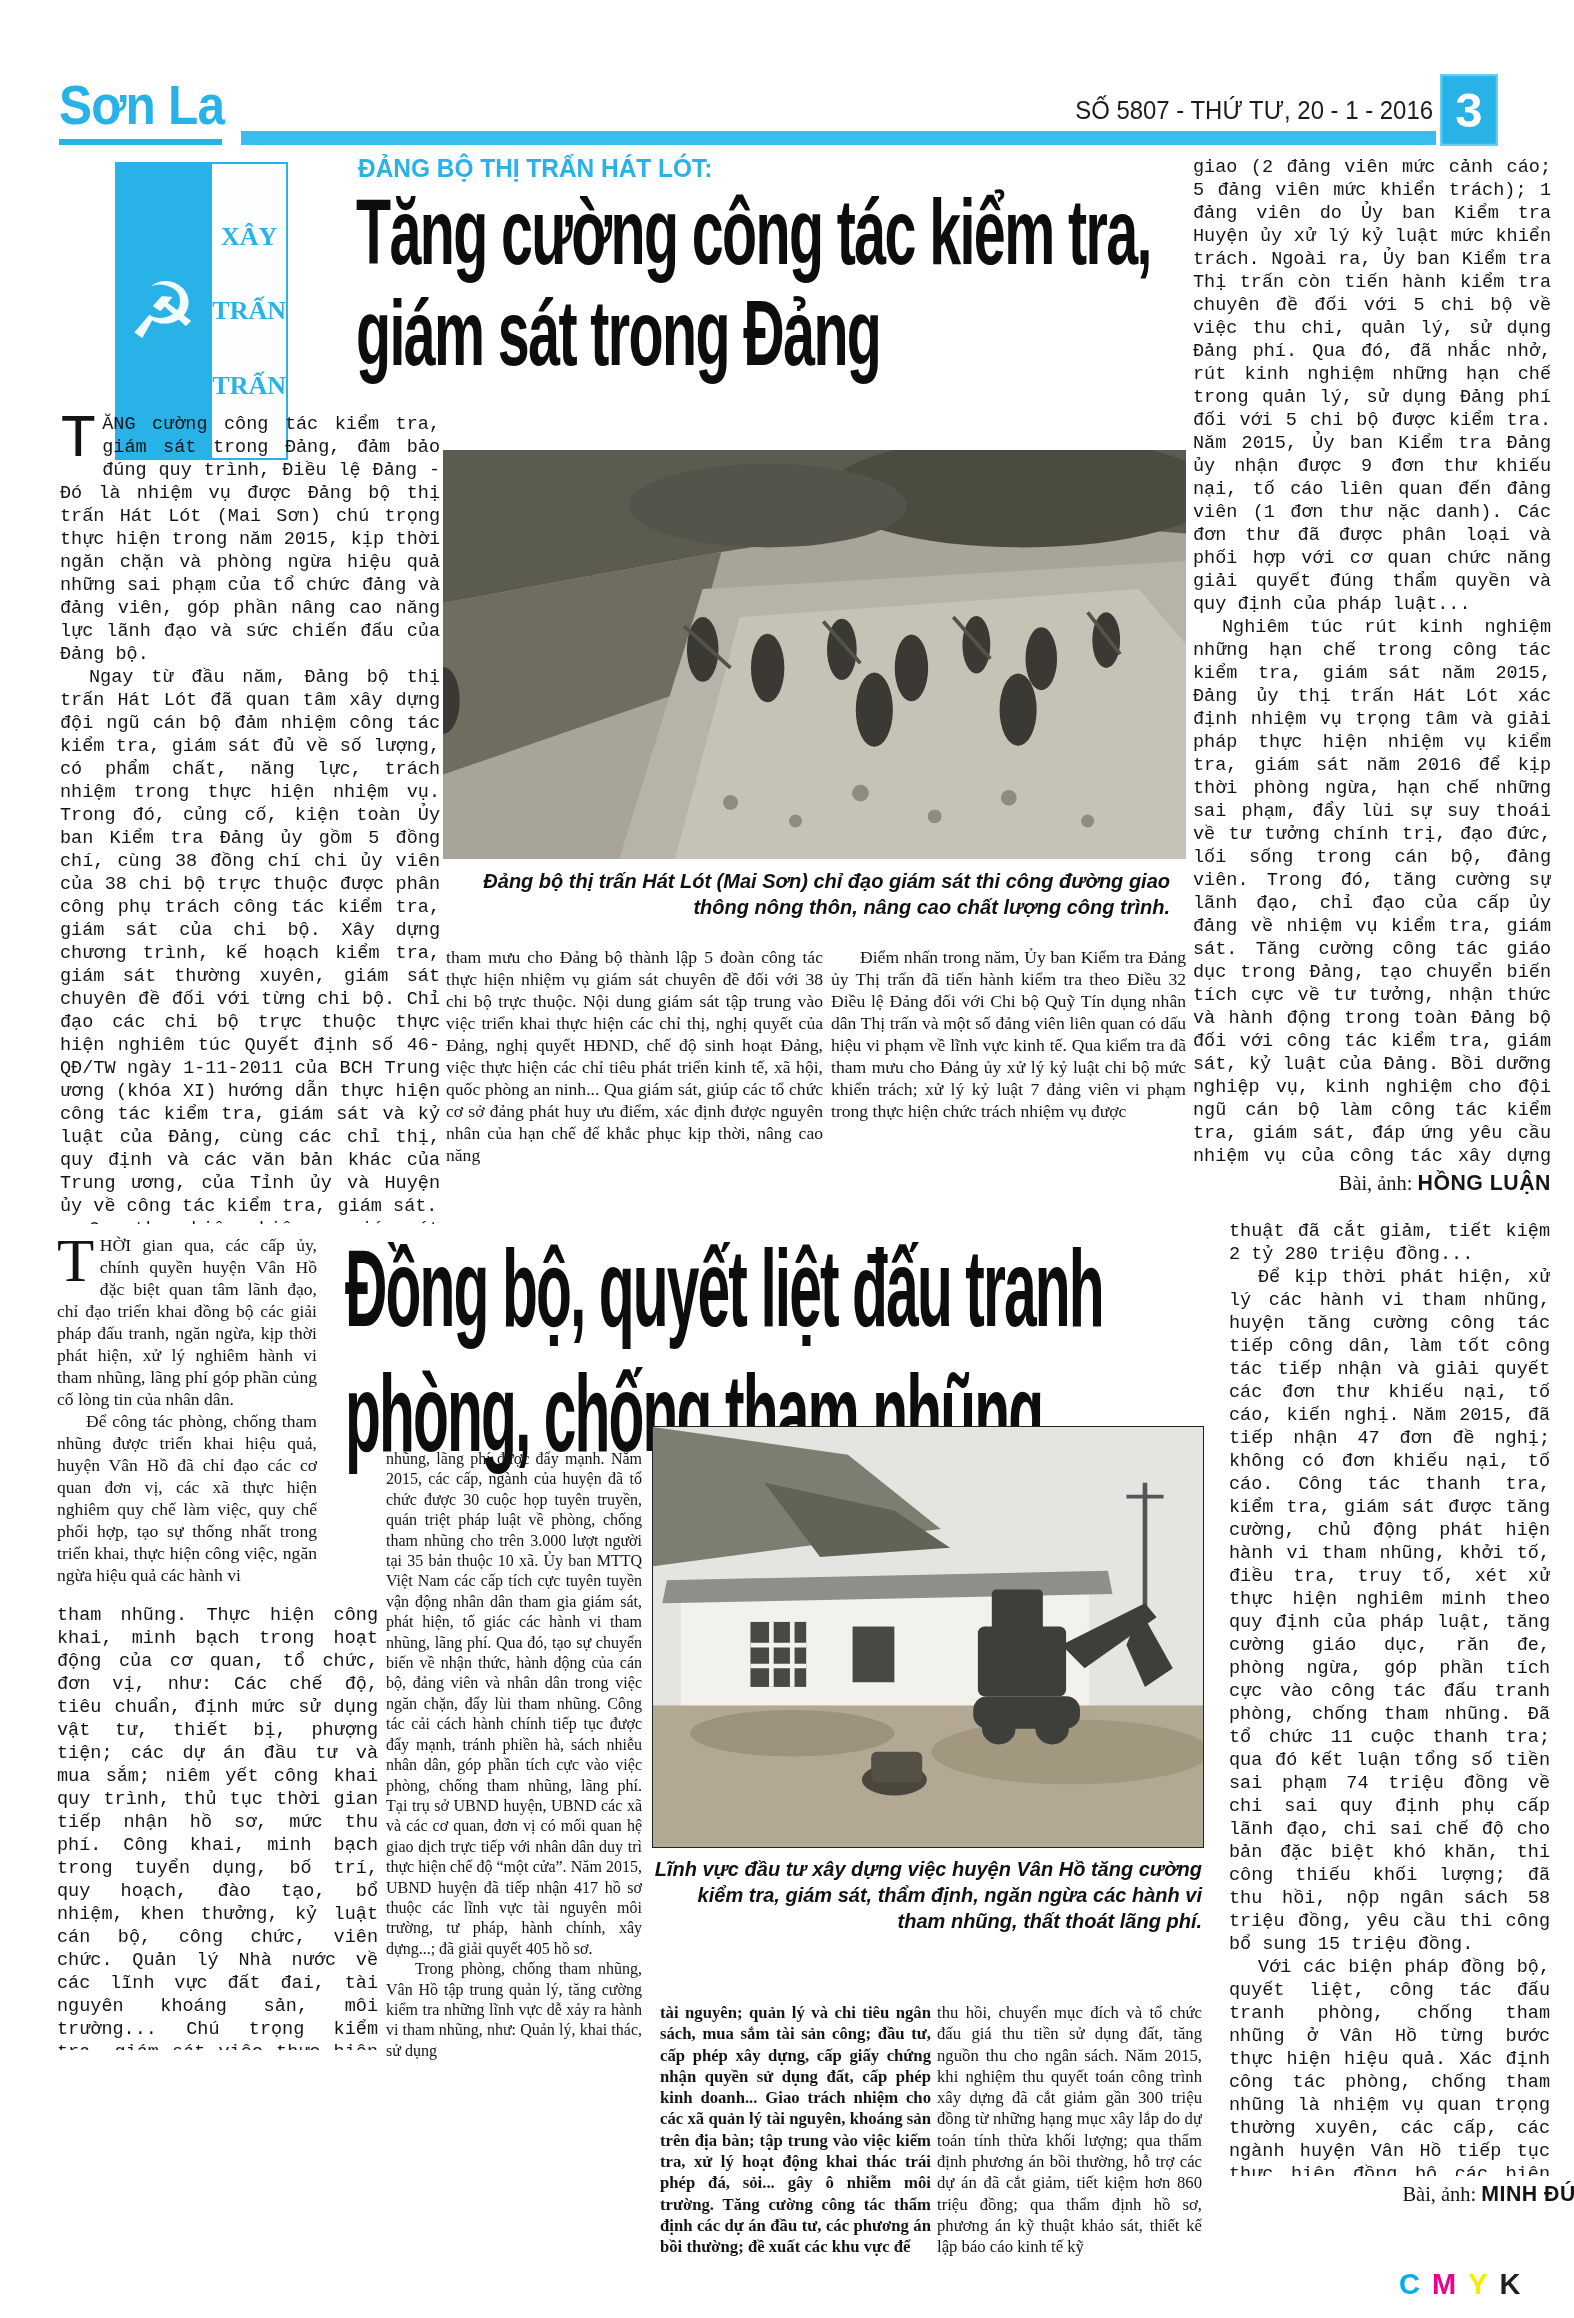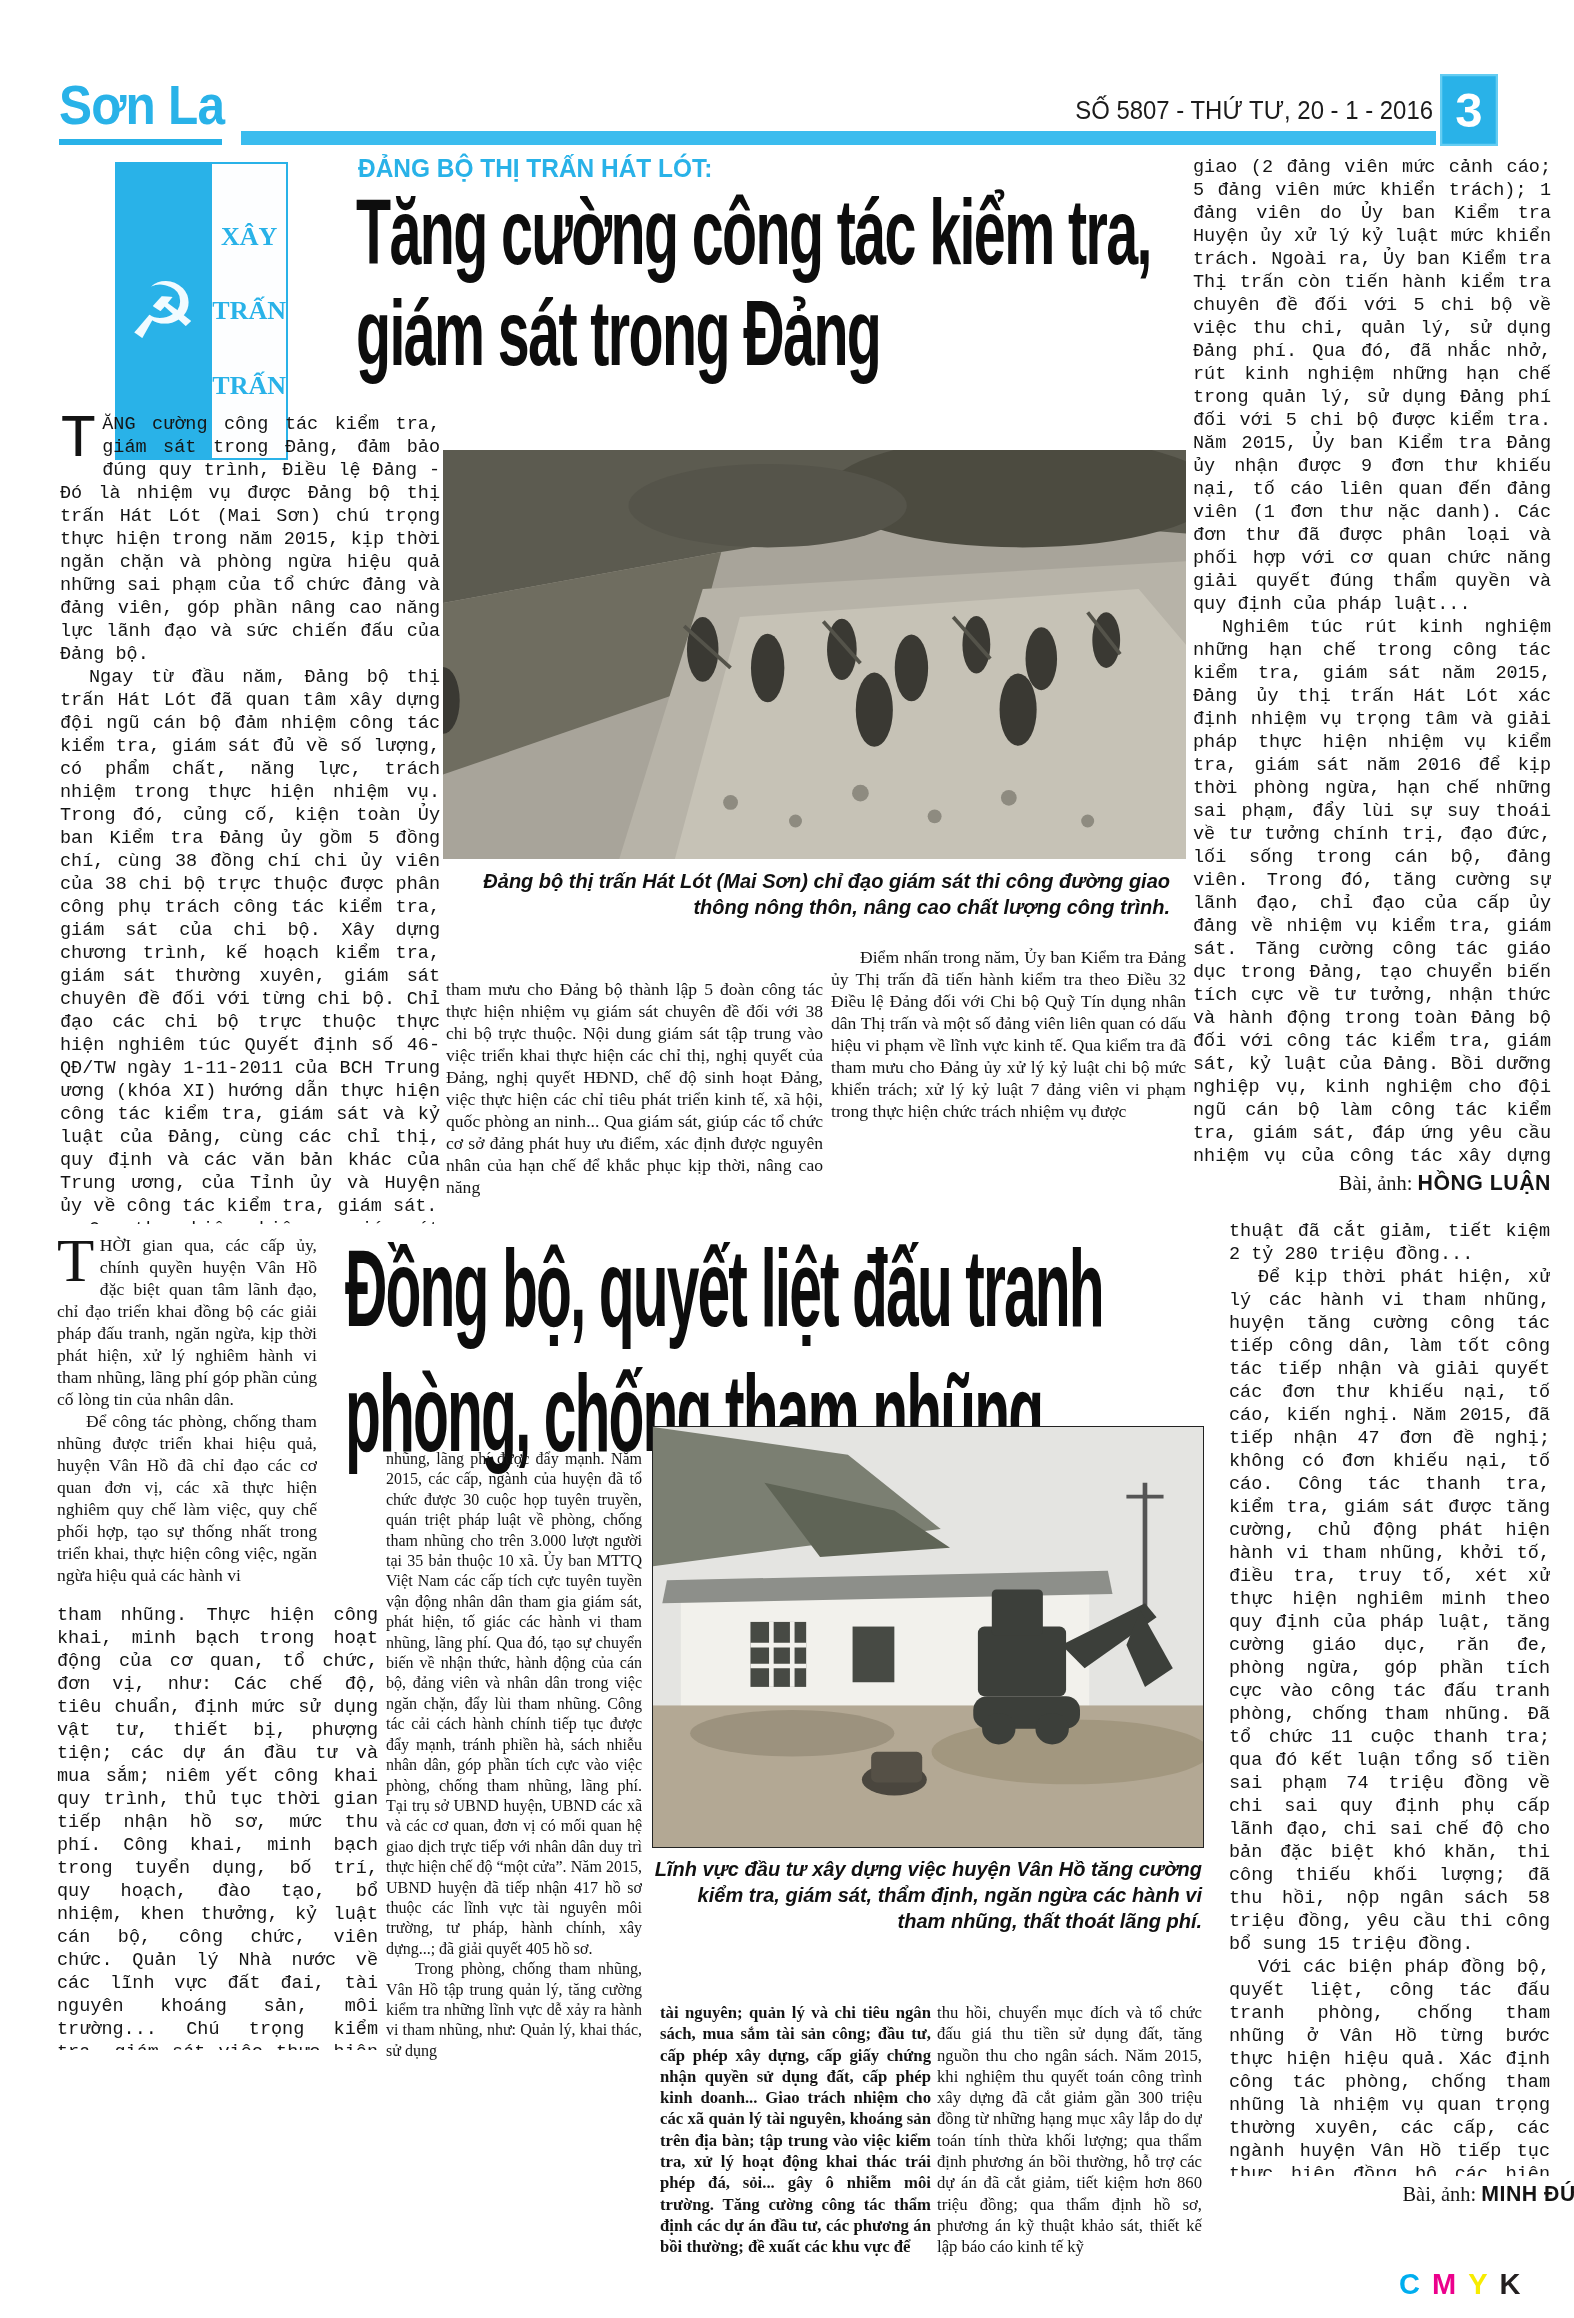--- a/index.html
+++ b/index.html
@@ -125,21 +125,21 @@
     </svg>
   </div>
   <div class="abs caption" style="left:444px;top:868px;width:726px;">Đảng bộ thị trấn Hát Lót (Mai Sơn) chỉ đạo giám sát thi công đường giao thông nông thôn, nâng cao chất lượng công trình.</div>
 
   <div class="abs col f40" style="left:60px;top:413px;width:380px;height:811px;">
     <p><span class="dropcap">T</span><span>ĂNG cường công tác kiểm tra, giám sát trong Đảng, đảm bảo đúng quy trình, Điều lệ Đảng - Đó là nhiệm vụ được Đảng bộ thị trấn Hát Lót (Mai Sơn) chú trọng thực hiện trong năm 2015, kịp thời ngăn chặn và phòng ngừa hiệu quả những sai phạm của tổ chức đảng và đảng viên, góp phần nâng cao năng lực lãnh đạo và sức chiến đấu của Đảng bộ.</span></p>
     <p class="ind">Ngay từ đầu năm, Đảng bộ thị trấn Hát Lót đã quan tâm xây dựng đội ngũ cán bộ đảm nhiệm công tác kiểm tra, giám sát đủ về số lượng, có phẩm chất, năng lực, trách nhiệm trong thực hiện nhiệm vụ. Trong đó, củng cố, kiện toàn Ủy ban Kiểm tra Đảng ủy gồm 5 đồng chí, cùng 38 đồng chí chi ủy viên của 38 chi bộ trực thuộc được phân công phụ trách công tác kiểm tra, giám sát của chi bộ. Xây dựng chương trình, kế hoạch kiểm tra, giám sát thường xuyên, giám sát chuyên đề đối với từng chi bộ. Chỉ đạo các chi bộ trực thuộc thực hiện nghiêm túc Quyết định số 46-QĐ/TW ngày 1-11-2011 của BCH Trung ương (khóa XI) hướng dẫn thực hiện công tác kiểm tra, giám sát và kỷ luật của Đảng, cùng các chỉ thị, quy định và các văn bản khác của Trung ương, của Tỉnh ủy và Huyện ủy về công tác kiểm tra, giám sát.</p>
     <p class="ind">Qua thực hiện nhiệm vụ giám sát thường xuyên, đã phát hiện những vướng mắc hoặc sai sót khi mới phát sinh, giúp các chi bộ chấn chỉnh kịp thời hạn chế, khuyết điểm. Trong năm Ủy ban Kiểm tra Đảng ủy đã</p>
   </div>
 
-  <div class="abs col f38" style="left:446px;top:946px;width:377px;height:273px;margin-top:32px;">
+  <div class="abs col f38" style="left:446px;top:946px;width:377px;height:273px;">
     <p>tham mưu cho Đảng bộ thành lập 5 đoàn công tác thực hiện nhiệm vụ giám sát chuyên đề đối với 38 chi bộ trực thuộc. Nội dung giám sát tập trung vào việc triển khai thực hiện các chỉ thị, nghị quyết của Đảng, nghị quyết HĐND, chế độ sinh hoạt Đảng, việc thực hiện các chỉ tiêu phát triển kinh tế, xã hội, quốc phòng an ninh... Qua giám sát, giúp các tổ chức cơ sở đảng phát huy ưu điểm, xác định được nguyên nhân của hạn chế để khắc phục kịp thời, nâng cao năng</p>
   </div>
 
   <div class="abs col f38" style="left:831px;top:946px;width:355px;height:273px;">
     <p class="ind">Điểm nhấn trong năm, Ủy ban Kiểm tra Đảng ủy Thị trấn đã tiến hành kiểm tra theo Điều 32 Điều lệ Đảng đối với Chi bộ Quỹ Tín dụng nhân dân Thị trấn và một số đảng viên liên quan có dấu hiệu vi phạm về lĩnh vực kinh tế. Qua kiểm tra đã tham mưu cho Đảng ủy xử lý kỷ luật chi bộ mức khiển trách; xử lý kỷ luật 7 đảng viên vi phạm trong thực hiện chức trách nhiệm vụ được</p>
   </div>
 
   <div class="abs col f40" style="left:1193px;top:156px;width:358px;height:1011px;">
     <p>giao (2 đảng viên mức cảnh cáo; 5 đảng viên mức khiển trách); 1 đảng viên do Ủy ban Kiểm tra Huyện ủy xử lý kỷ luật mức khiển trách. Ngoài ra, Ủy ban Kiểm tra Thị trấn còn tiến hành kiểm tra chuyên đề đối với 5 chi bộ về việc thu chi, quản lý, sử dụng Đảng phí. Qua đó, đã nhắc nhở, rút kinh nghiệm những hạn chế trong quản lý, sử dụng Đảng phí đối với 5 chi bộ được kiểm tra. Năm 2015, Ủy ban Kiểm tra Đảng ủy nhận được 9 đơn thư khiếu nại, tố cáo liên quan đến đảng viên (1 đơn thư nặc danh). Các đơn thư đã được phân loại và phối hợp với cơ quan chức năng giải quyết đúng thẩm quyền và quy định của pháp luật...</p>
     <p class="ind">Nghiêm túc rút kinh nghiệm những hạn chế trong công tác kiểm tra, giám sát năm 2015, Đảng ủy thị trấn Hát Lót xác định nhiệm vụ trọng tâm và giải pháp thực hiện nhiệm vụ kiểm tra, giám sát năm 2016 để kịp thời phòng ngừa, hạn chế những sai phạm, đẩy lùi sự suy thoái về tư tưởng chính trị, đạo đức, lối sống trong cán bộ, đảng viên. Trong đó, tăng cường sự lãnh đạo, chỉ đạo của cấp ủy đảng về nhiệm vụ kiểm tra, giám sát. Tăng cường công tác giáo dục trong Đảng, tạo chuyển biến tích cực về tư tưởng, nhận thức và hành động trong toàn Đảng bộ đối với công tác kiểm tra, giám sát, kỷ luật của Đảng. Bồi dưỡng nghiệp vụ, kinh nghiệm cho đội ngũ cán bộ làm công tác kiểm tra, giám sát, đáp ứng yêu cầu nhiệm vụ của công tác xây dựng Đảng. Xây dựng quy chế phối hợp chặt chẽ với các ban, đoàn thể trên địa bàn để nâng cao chất lượng công tác kiểm tra, giám sát; chủ động phát hiện mâu thuẫn, dấu hiệu vi phạm của tổ chức đảng và đảng viên theo phương châm phòng ngừa là chính; xây dựng chương trình kiểm tra, giám sát với nội dung và thời gian cụ thể đối với từng chi bộ, phù hợp với chức năng, nhiệm vụ của đơn vị được kiểm tra, giám sát... ❑</p>

